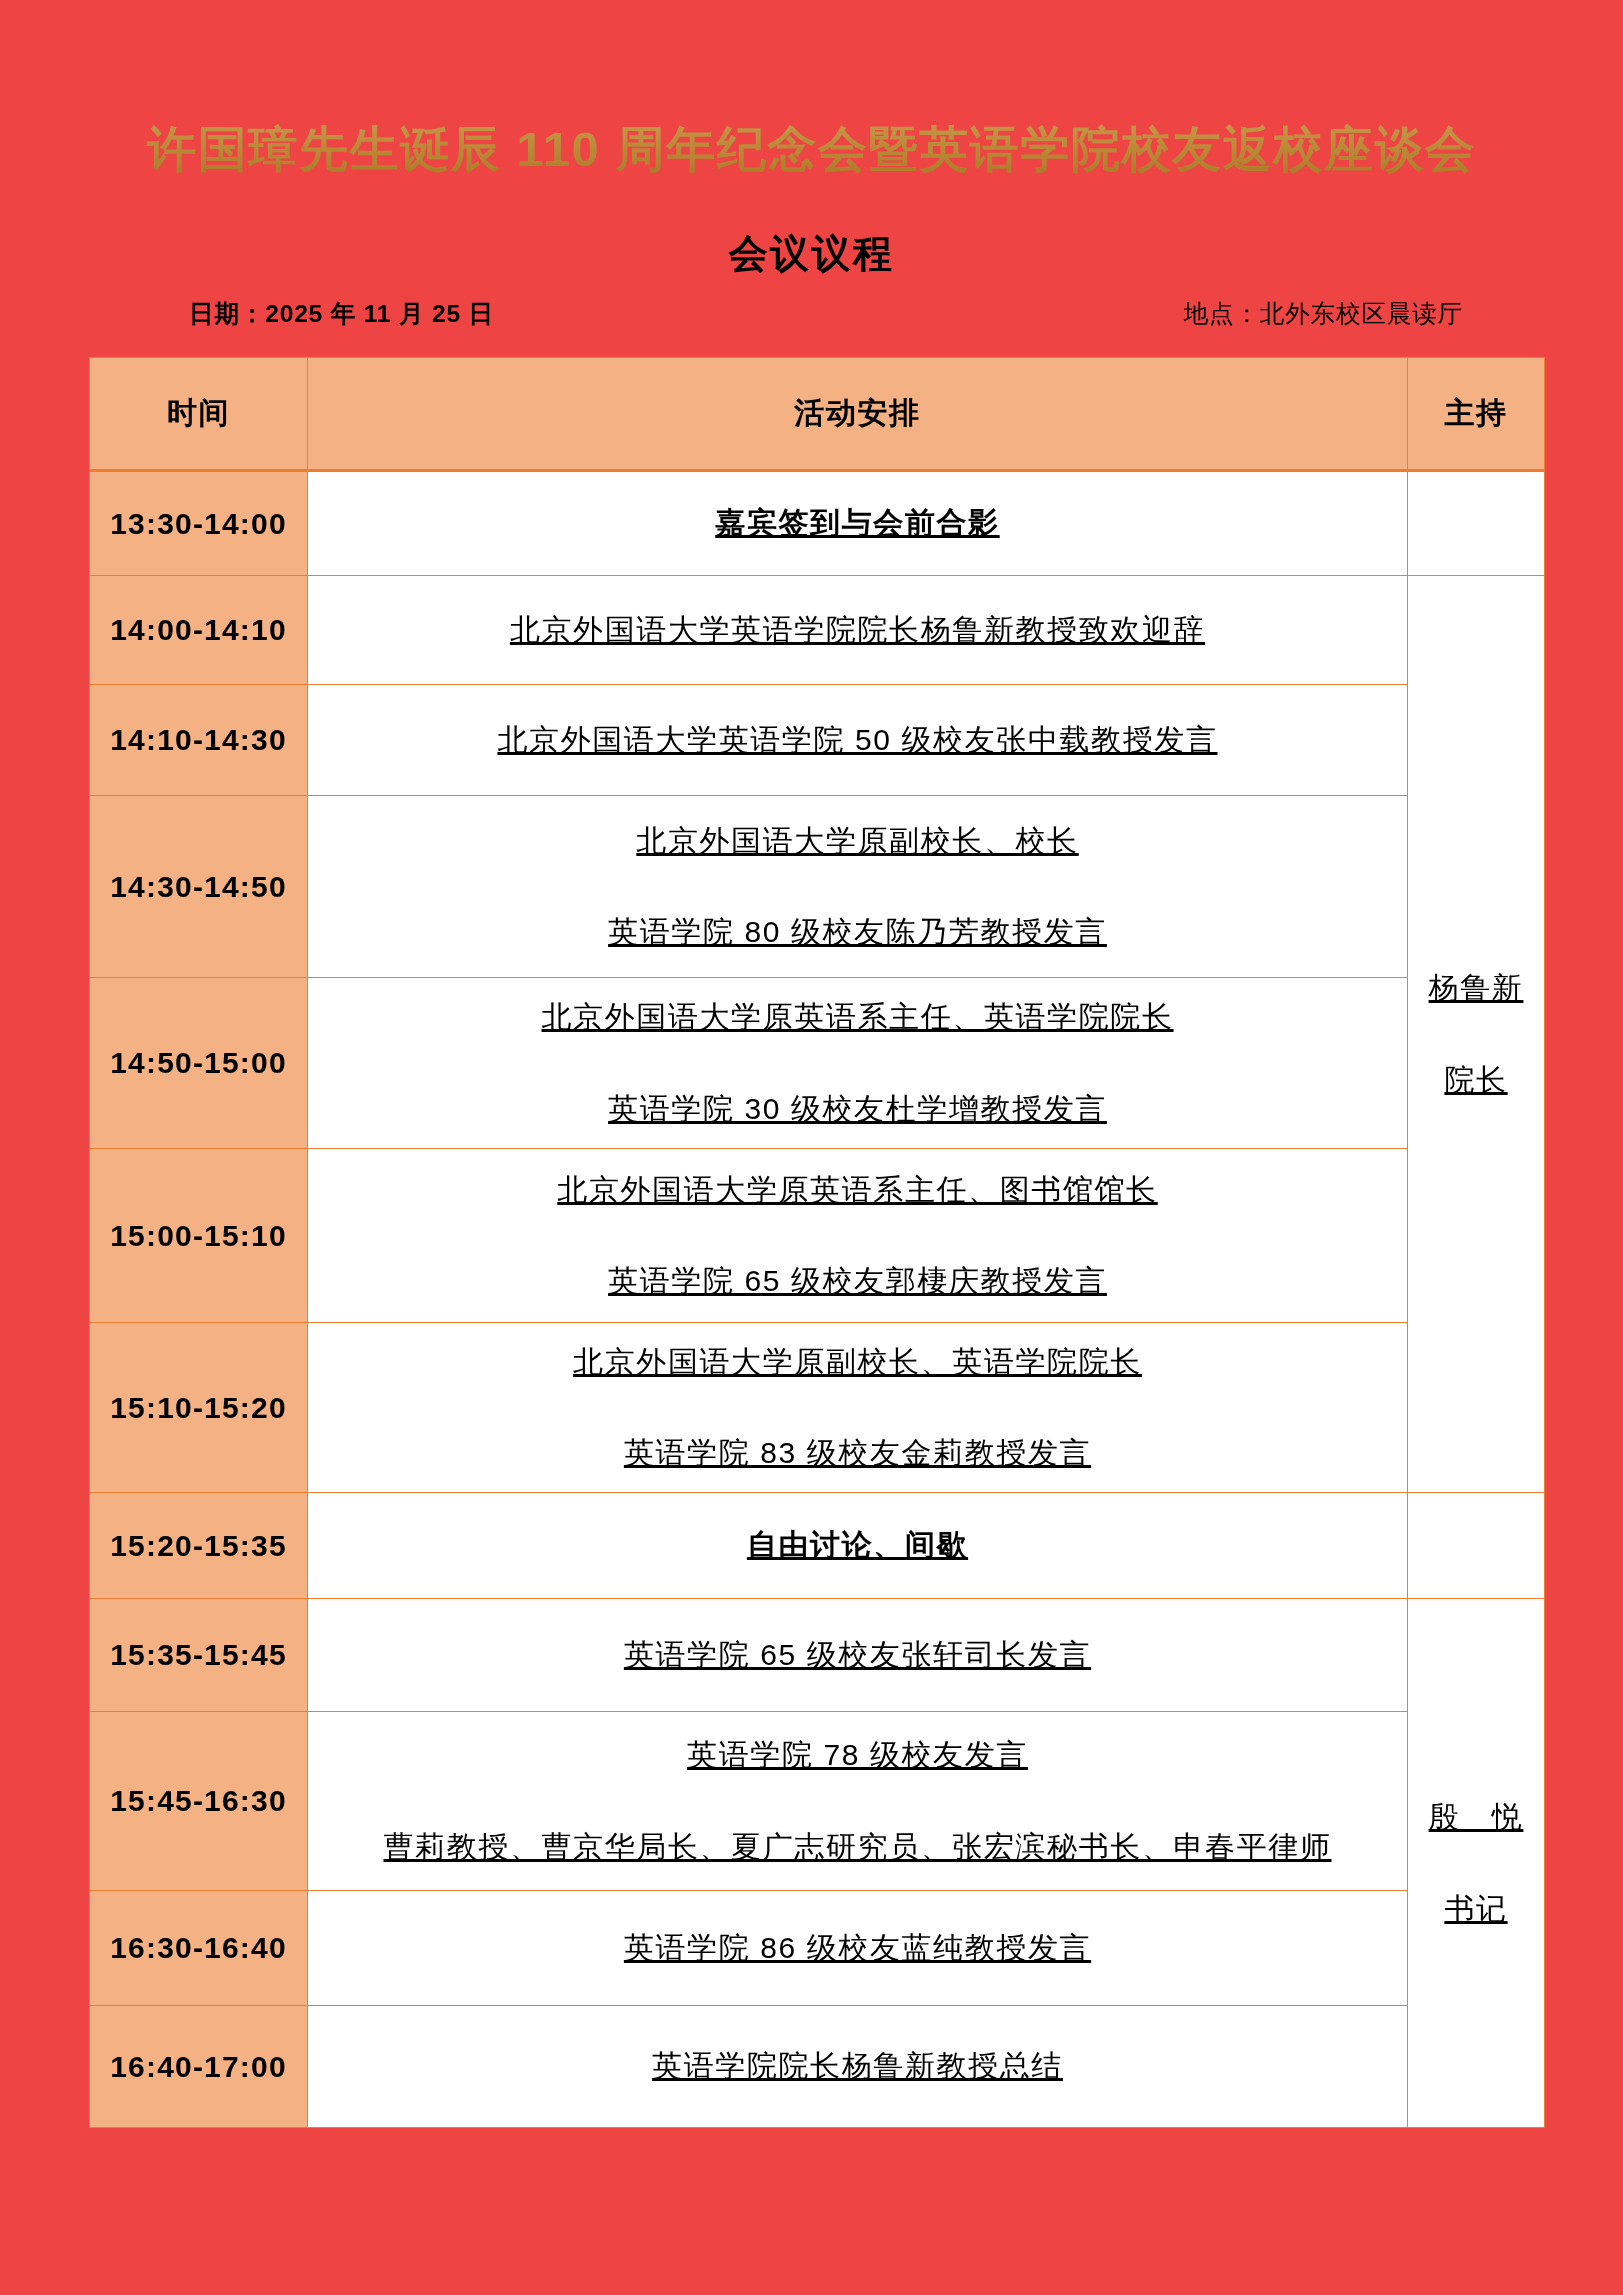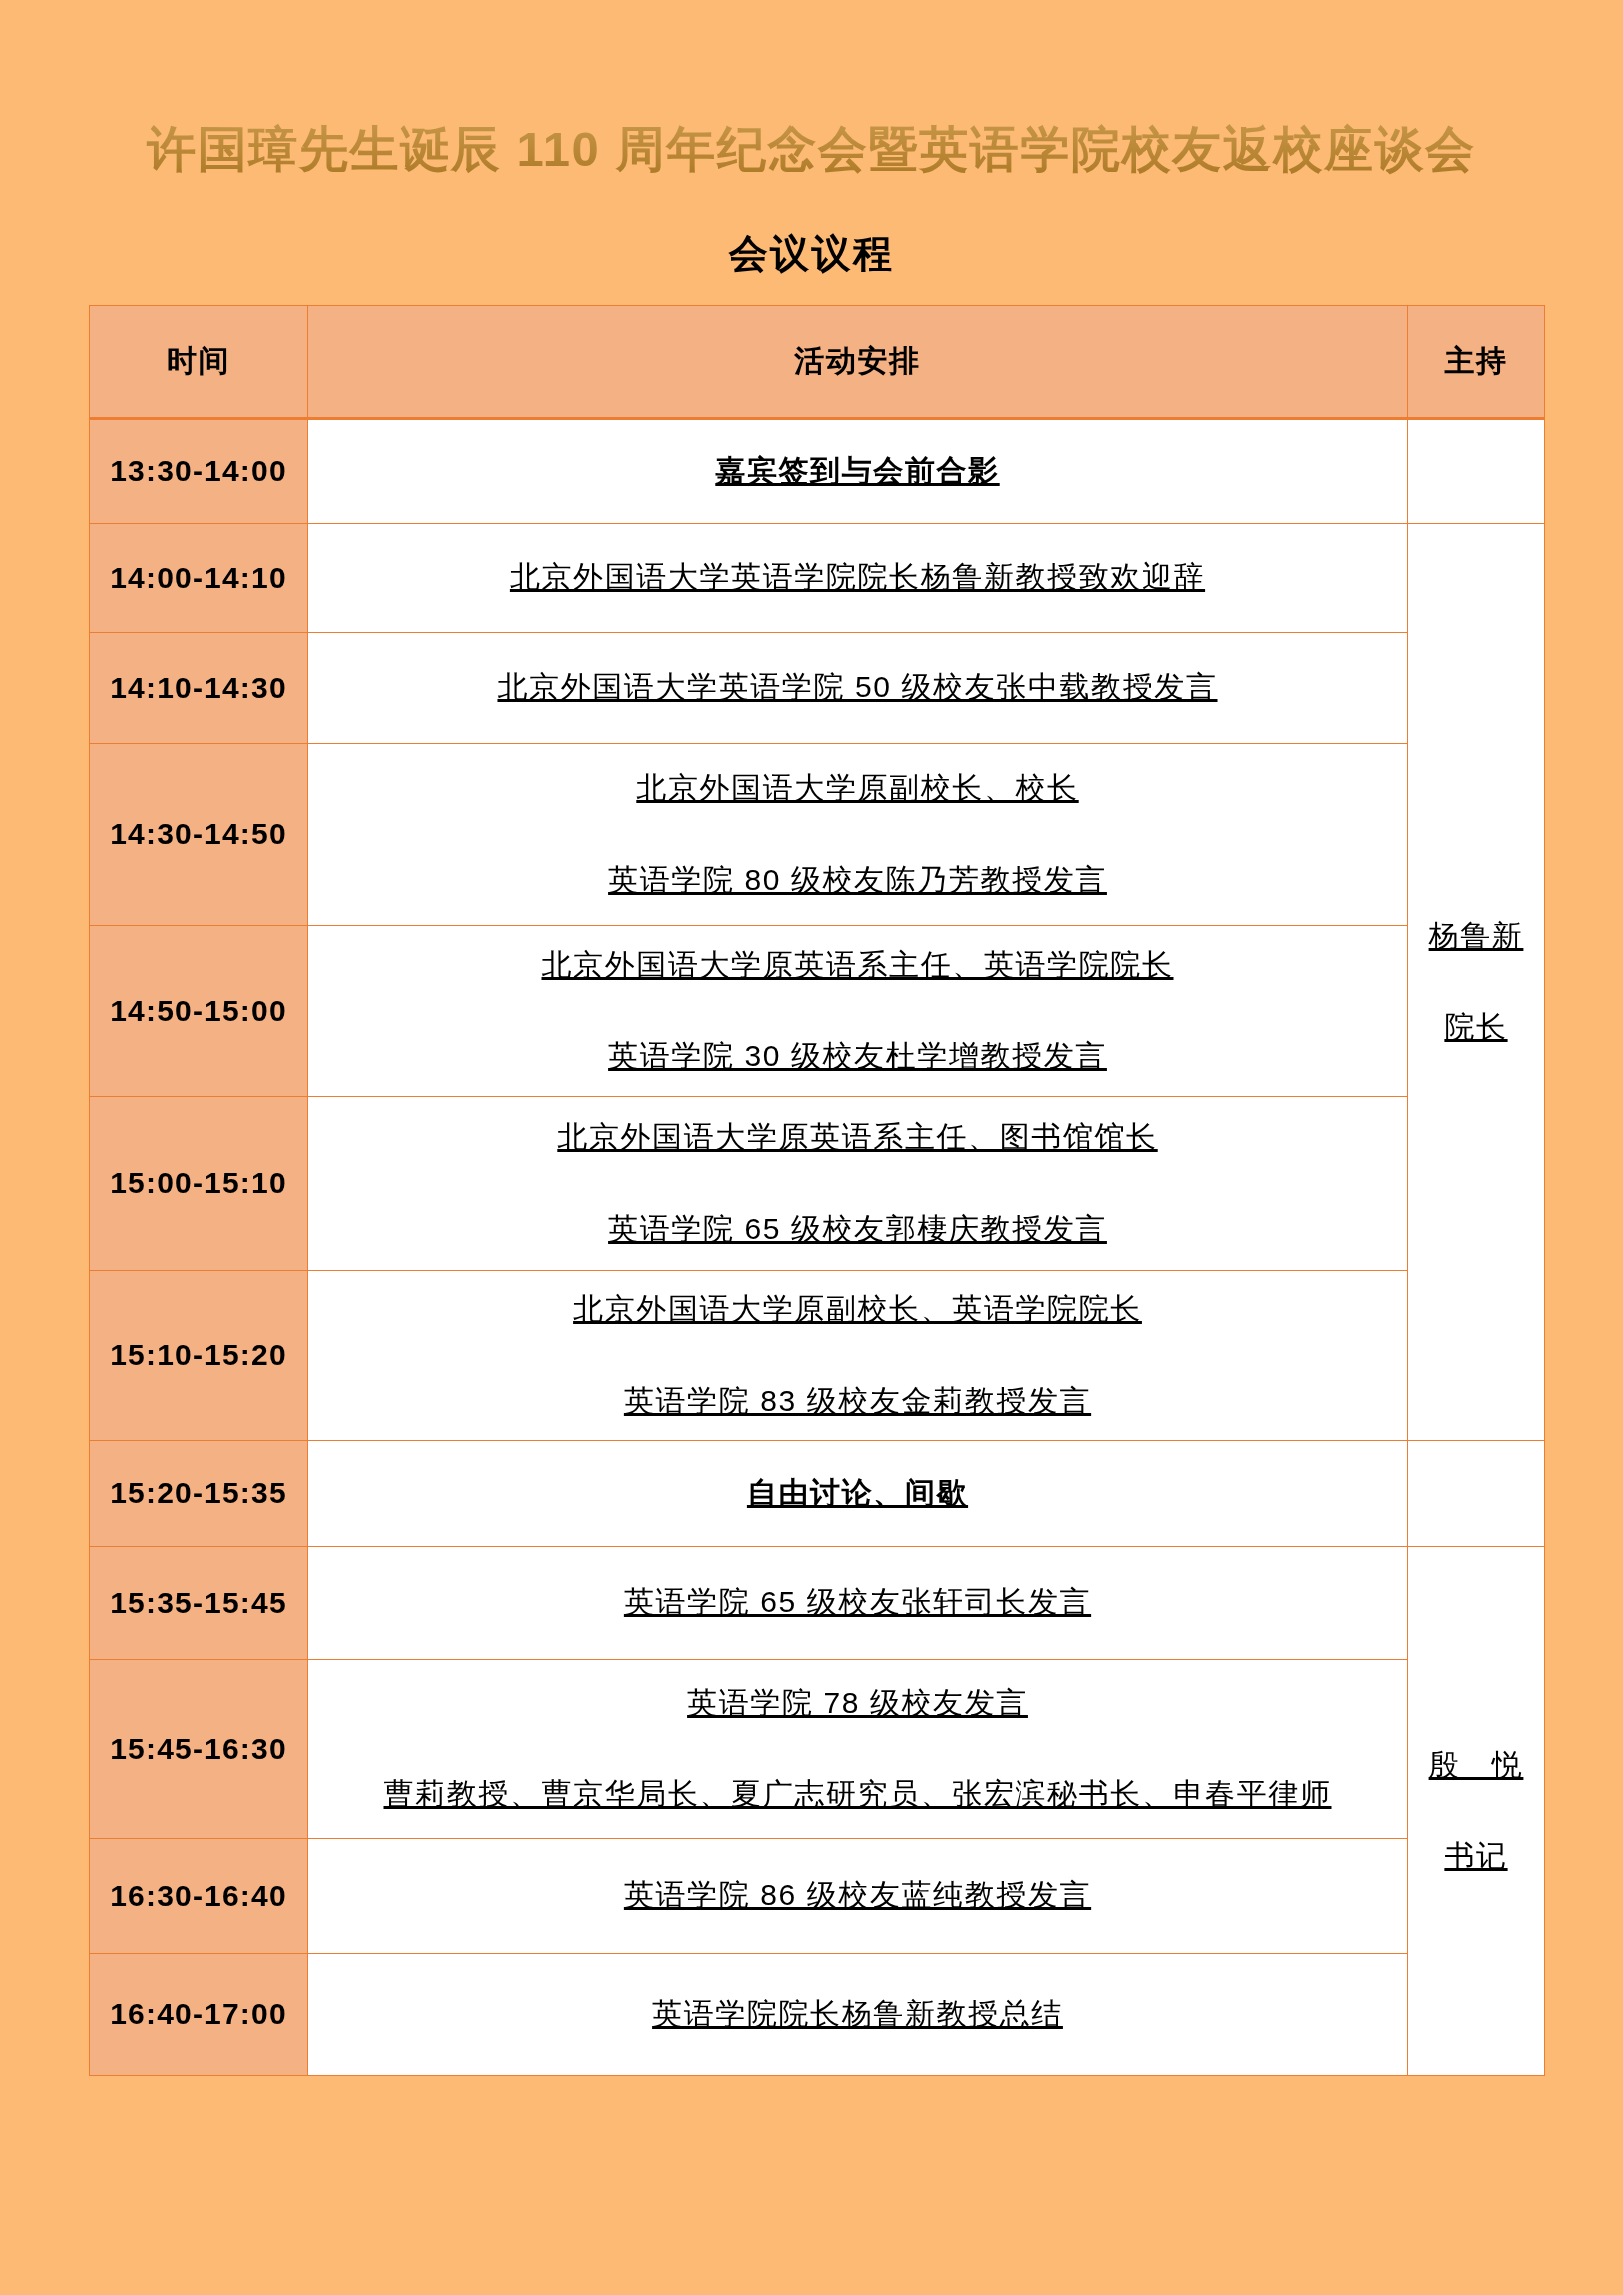--- a/index.html
+++ b/index.html
@@ -4,21 +4,21 @@
 <style>
   html, body {
     margin: 0;
     padding: 0;
     background: #ffffff;
   }
   .page {
     position: relative;
     width: 1623px;
     height: 2295px;
-    background: #fdba74;
+    background: #ef4444;
     font-family: "Liberation Sans", "DejaVu Sans", sans-serif;
     color: #000000;
     overflow: hidden;
   }
   .doc-title {
     margin: 0;
     padding-top: 120px;
     text-align: center;
     font-size: 49px;
     font-weight: 700;
@@ -103,20 +103,24 @@
 </style>
 </head>
 <body>
 
 <div class="page">
 
   <h1 class="doc-title">许国璋先生诞辰 110 周年纪念会暨英语学院校友返校座谈会</h1>
 
   <div class="doc-subtitle">会议议程</div>
 
+  <div class="meta-row">
+    <span class="meta-date">日期：2025 年 11 月 25 日</span>
+    <span class="meta-location">地点：北外东校区晨读厅</span>
+  </div>
 
   <table class="agenda">
     <colgroup>
       <col style="width:218px">
       <col style="width:1100px">
       <col style="width:137px">
     </colgroup>
 
     <tbody>
         <tr class="head-row" style="height:113px">

